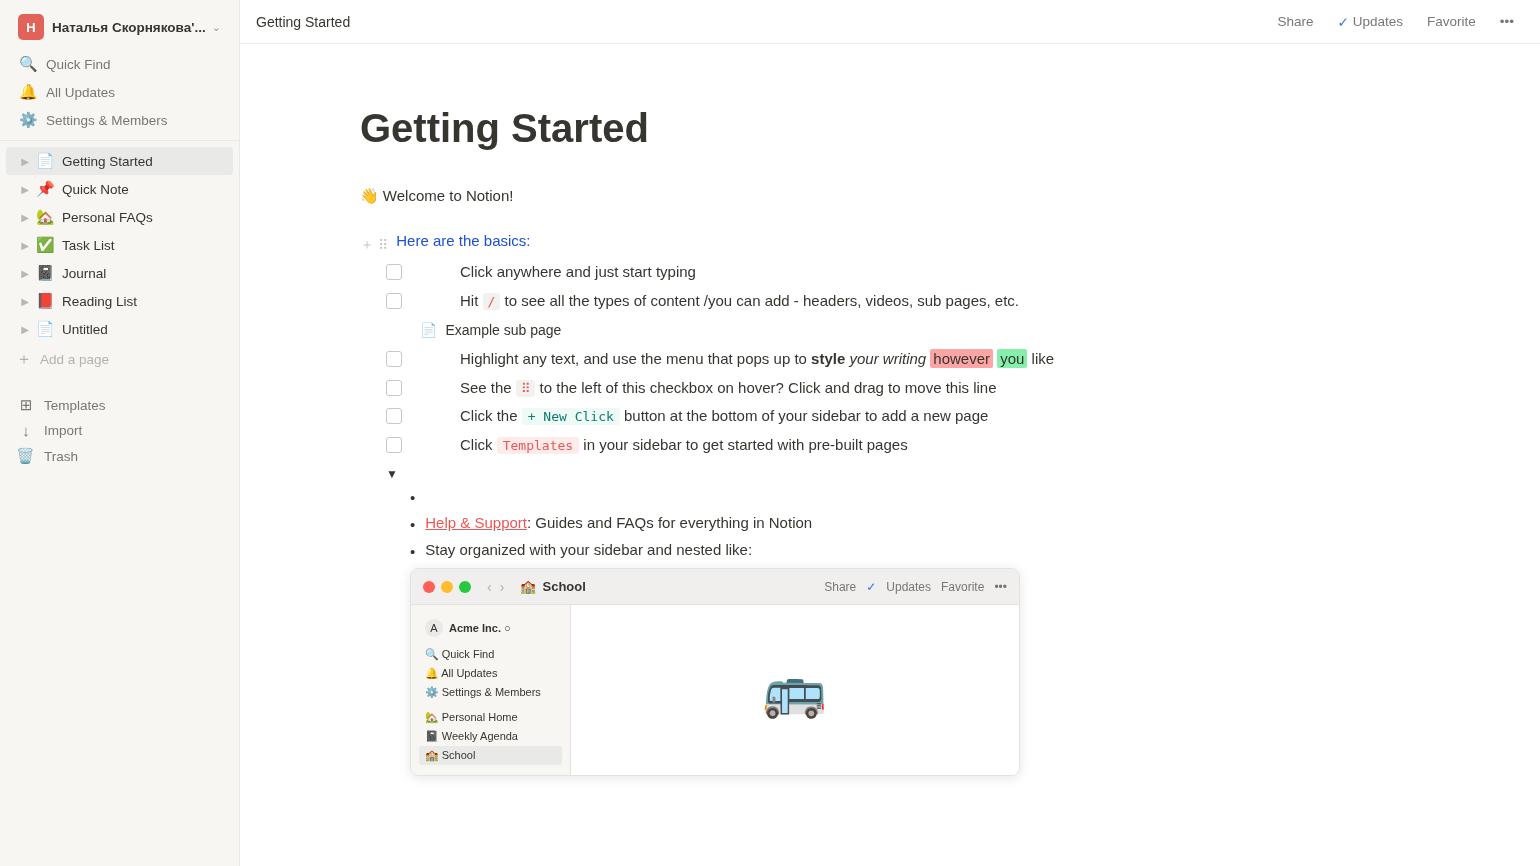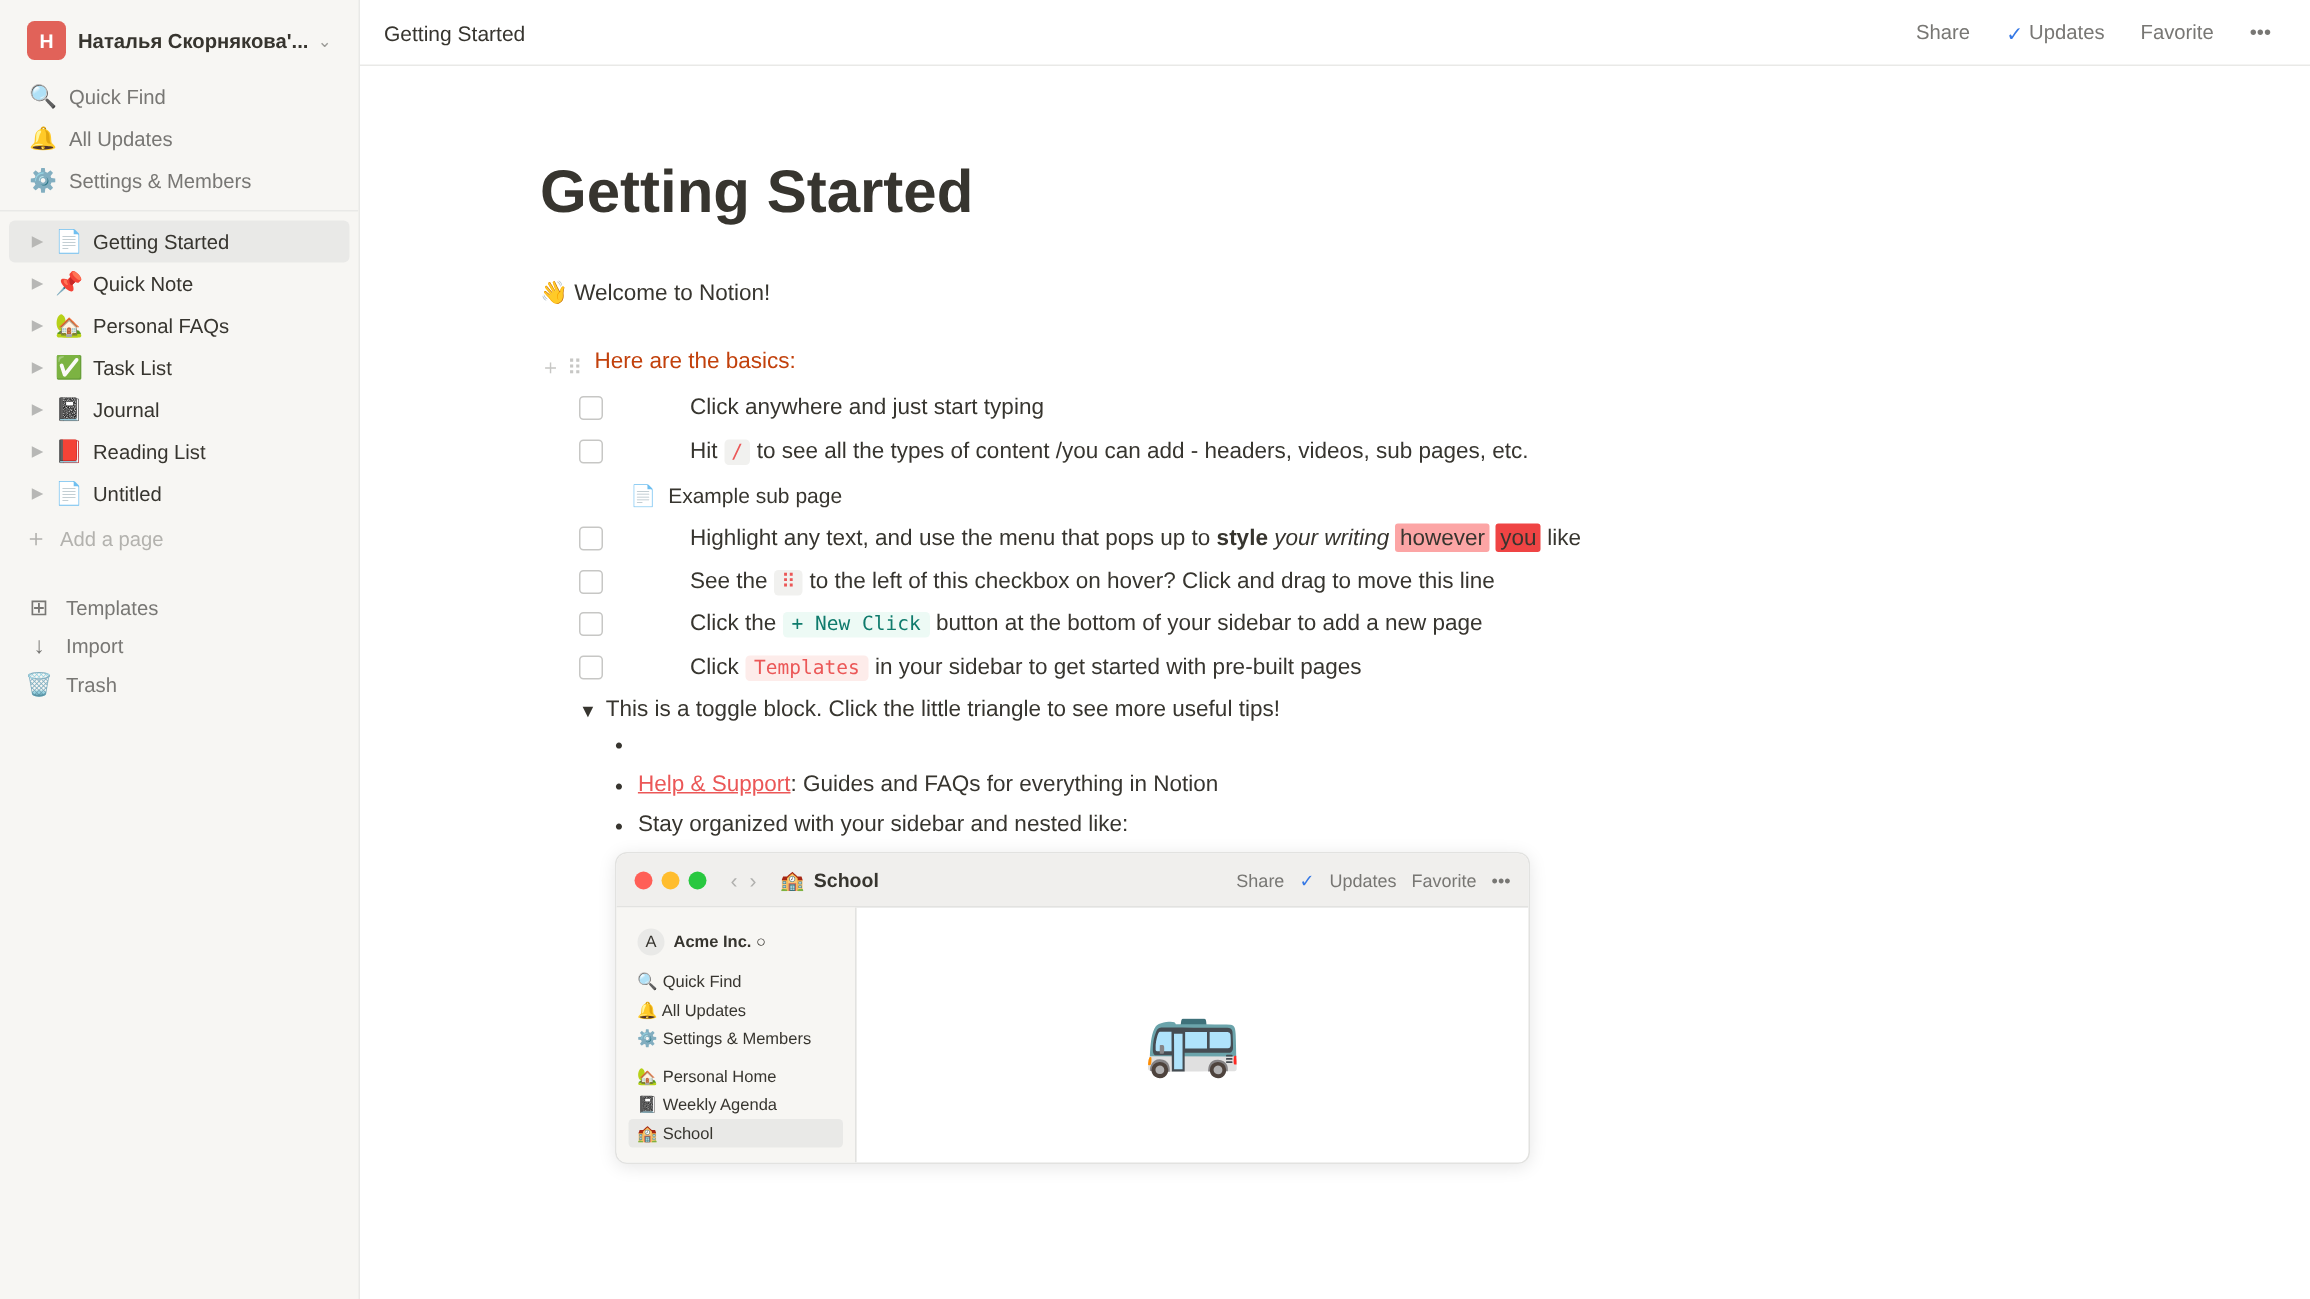--- a/index.html
+++ b/index.html
@@ -181,21 +181,21 @@
       font-weight: 700;
       color: #37352f;
       margin-bottom: 32px;
       line-height: 1.2;
     }
 
     .content-block { margin-bottom: 8px; line-height: 1.6; font-size: 15px; }
 
     .welcome-text { font-size: 15px; margin-bottom: 24px; }
 
-    .section-header { font-size: 15px; font-weight: 500; color: #c2410c; margin-bottom: 8px; }
+    .section-header { font-size: 15px; font-weight: 500; color: #1d4ed8; margin-bottom: 8px; }
 
     .checklist-item {
       display: flex;
       align-items: flex-start;
       margin-bottom: 6px;
       font-size: 15px;
       line-height: 1.5;
       gap: 48px;
     }
 
@@ -254,21 +254,21 @@
       border-radius: 4px;
       font-size: 14px;
       color: #37352f;
     }
     .subpage-link .sp-icon { margin-right: 8px; }
 
     .bold-text { font-weight: 700; }
     .italic-text { font-style: italic; }
 
     .text-highlight-orange { background: #fca5a5; padding: 1px 3px; border-radius: 2px; }
-    .text-highlight-yellow { background: #ef4444; padding: 1px 3px; border-radius: 2px; }
+    .text-highlight-yellow { background: #86efac; padding: 1px 3px; border-radius: 2px; }
 
     .toggle-block {
       margin-top: 8px;
     }
     .toggle-header {
       display: flex;
       align-items: flex-start;
       font-size: 15px;
       cursor: pointer;
     }
@@ -460,21 +460,20 @@
       </div>
 
       <div class="checklist-item">
         <div class="checkbox"></div>
         <span>Click <span class="inline-code-red">Templates</span> in your sidebar to get started with pre-built pages</span>
       </div>
 
       <div class="toggle-block">
         <div class="toggle-header">
           <span class="toggle-arrow">▼</span>
-          <span>This is a toggle block. Click the little triangle to see more useful tips!</span>
         </div>
         <div class="toggle-content">
           <div class="bullet-item">
             <span class="bullet-dot">•</span>
           </div>
           <div class="bullet-item">
             <span class="bullet-dot">•</span>
             <span><span class="link-text">Help &amp; Support</span>: Guides and FAQs for everything in Notion</span>
           </div>
           <div class="bullet-item">

